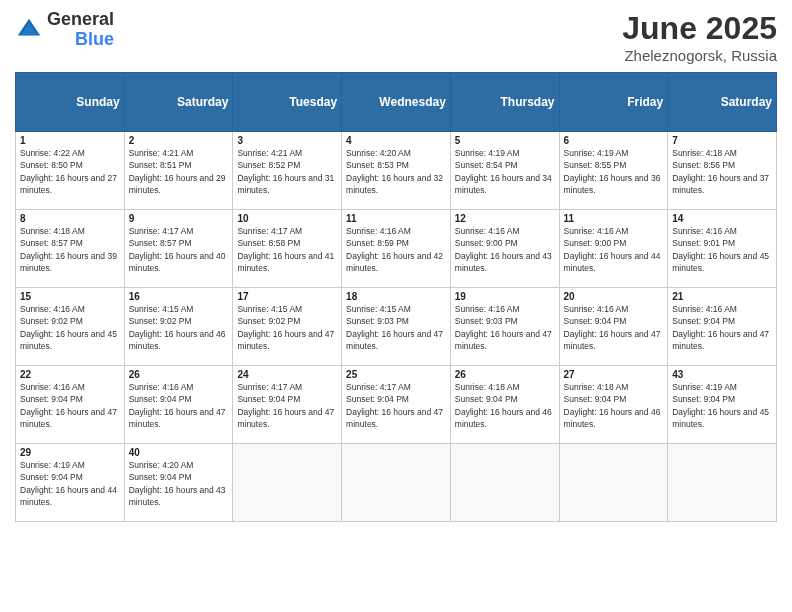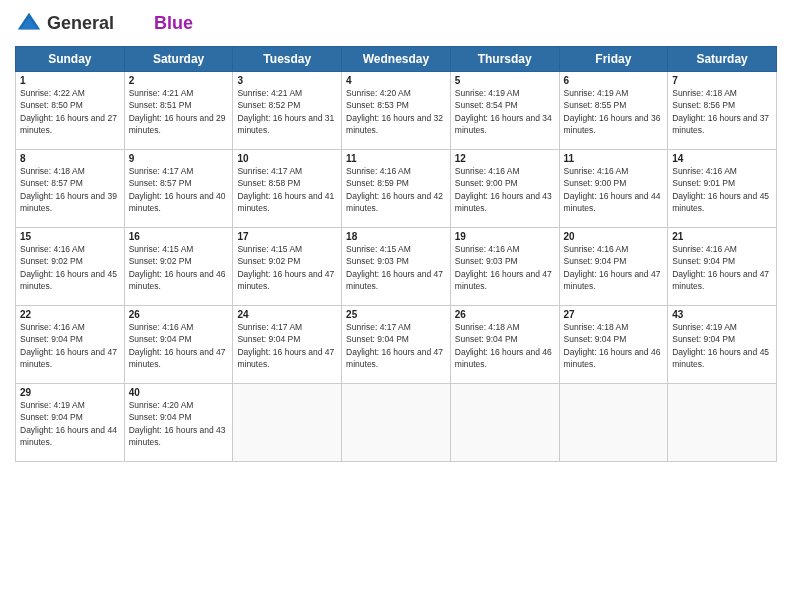--- a/index.html
+++ b/index.html
@@ -20,28 +20,27 @@
       justify-content: space-between;
       align-items: flex-start;
       margin-bottom: 8px;
     }
     .logo {
       display: flex;
       align-items: center;
     }
     .logo-text {
       display: flex;
-      flex-direction: row;
+      flex-direction: column;
       font-size: 18px;
       font-weight: bold;
       line-height: 1.1;
-      gap: 40px;
     }
     .logo-general { color: #333; }
-    .logo-blue { color: #a21caf; }
+    .logo-blue { color: #3b82f6; text-align: right; }
     .logo-icon {
       width: 28px;
       height: 28px;
       margin-right: 4px;
     }
     .title-block {
       text-align: right;
     }
     .month-title {
       font-size: 32px;
@@ -55,22 +54,22 @@
     .calendar {
       width: 100%;
       border-collapse: collapse;
       border: 1px solid #ccc;
     }
     .calendar th {
       background-color: #2e6da4;
       color: #fff;
       font-size: 12px;
       font-weight: bold;
-      padding: 5px 4px;
-      text-align: center;
+      padding: 22px 4px;
+      text-align: right;
       border: 1px solid #2560a0;
     }
     .calendar td {
       vertical-align: top;
       font-size: 8.5px;
       color: #333;
       padding: 3px 4px;
       border: 1px solid #ccc;
       width: calc(100% / 7);
       height: 78px;
@@ -101,20 +100,24 @@
     <div class="logo">
       <svg class="logo-icon" viewBox="0 0 40 40">
         <polygon points="20,4 36,28 4,28" fill="#1a6bb5"></polygon>
         <polygon points="20,10 32,28 8,28" fill="#2e86de" opacity="0.5"></polygon>
       </svg>
       <div class="logo-text">
         <span class="logo-general">General</span>
         <span class="logo-blue">Blue</span>
       </div>
     </div>
+    <div class="title-block">
+      <div class="month-title">June 2025</div>
+      <div class="location">Zheleznogorsk, Russia</div>
+    </div>
   </div>
 
   <table class="calendar">
     <thead>
       <tr>
       <th>Sunday</th>
           <th>Saturday</th>
           <th>Tuesday</th>
           <th>Wednesday</th>
           <th>Thursday</th>

